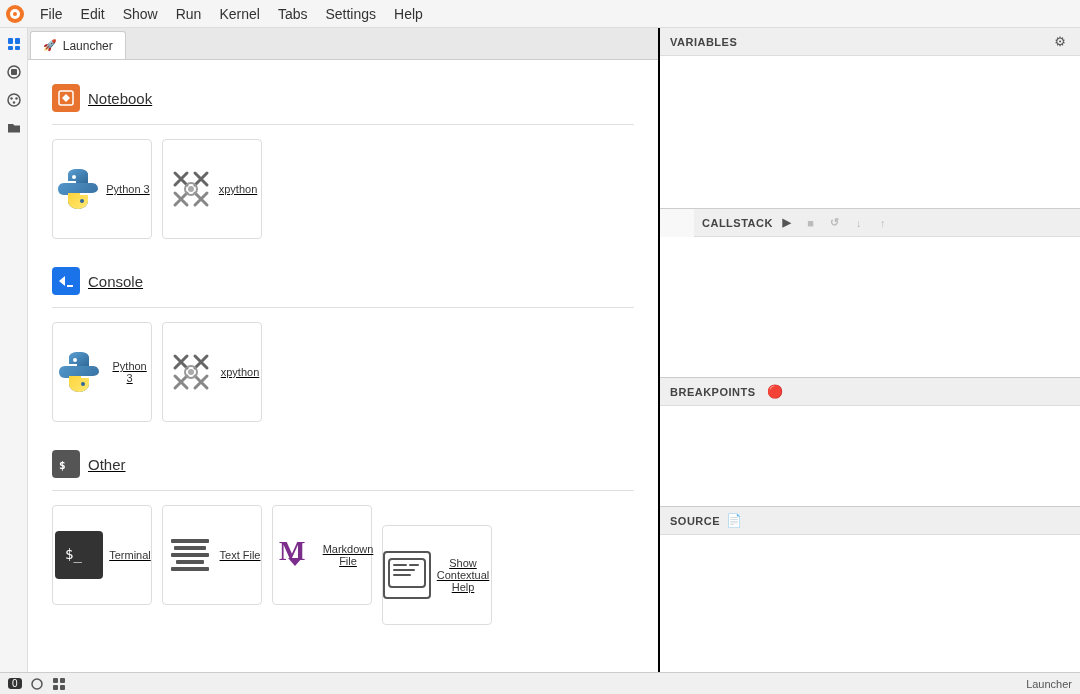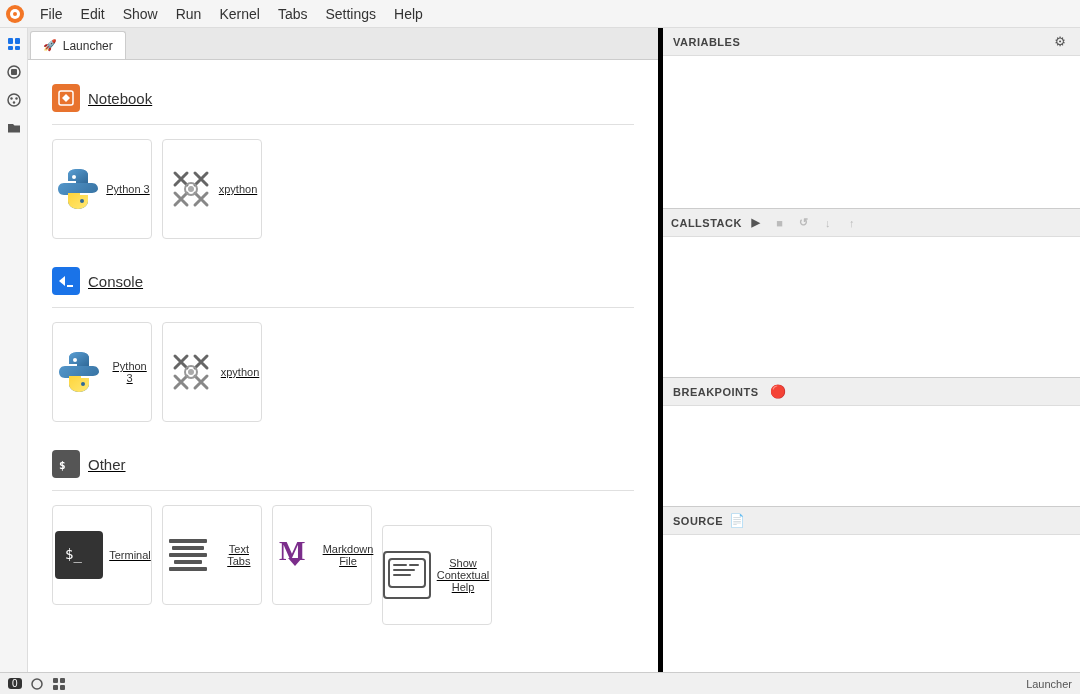--- a/index.html
+++ b/index.html
@@ -42,23 +42,23 @@
     .launcher-item { width: 100px; height: 100px; border: 1px solid #ddd; border-radius: 4px; display: flex; flex-direction: row; align-items: center; justify-content: center; cursor: pointer; background: #fff; gap: 4px; transition: background 0.15s; }
     .launcher-item-icon { width: 52px; height: 52px; display: flex; align-items: center; justify-content: center; }
     .launcher-item-label { font-size: 11px; color: #333; text-align: center; }
 
     
     .python-icon { width: 48px; height: 48px; }
     
     .xpython-icon { width: 48px; height: 48px; }
 
     
-    .right-panel { width: 422px; background: #f8f8f8; border-left: 5px solid #000000; display: flex; flex-direction: column; flex-shrink: 0; }
+    .right-panel { width: 422px; background: #f8f8f8; border-left: 2px solid #000000; display: flex; flex-direction: column; flex-shrink: 0; }
     .gear-btn { margin-left: auto; width: 20px; height: 20px; display: flex; align-items: center; justify-content: center; cursor: pointer; color: #555; font-size: 13px; border-radius: 3px; }
-    .callstack-header { height: 28px; background: #efefef; border-bottom: 1px solid #ddd; display: flex; align-items: center; padding: 0 8px; gap: 4px; font-size: 11px; font-weight: 600; color: #444; letter-spacing: 0.5px; }
+    .callstack-header { height: 28px; background: #efefef; border-bottom: 1px solid #ddd; display: flex; align-items: center; padding: 0 8px; gap: 4px; font-size: 11px; font-weight: 600; color: #444; letter-spacing: 0.5px; margin-left: 34px; }
     .callstack-btn { width: 20px; height: 20px; display: flex; align-items: center; justify-content: center; cursor: pointer; color: #555; font-size: 11px; border-radius: 3px; }
     .callstack-btn.disabled { color: #bbb; cursor: default; }
     .breakpoints-header { height: 28px; background: #efefef; border-bottom: 1px solid #ddd; display: flex; align-items: center; padding: 0 10px; gap: 12px; font-size: 11px; font-weight: 600; color: #444; letter-spacing: 0.5px; }
     .source-header { height: 28px; background: #efefef; border-bottom: 1px solid #ddd; display: flex; align-items: center; padding: 0 10px; gap: 6px; font-size: 11px; font-weight: 600; color: #444; letter-spacing: 0.5px; }
 
     
     .status-bar { height: 22px; background: #f0f0f0; border-top: 1px solid #ccc; display: flex; align-items: center; padding: 0 8px; gap: 8px; flex-shrink: 0; }
     .status-item { display: flex; align-items: center; gap: 3px; font-size: 11px; color: #555; cursor: pointer; }
     .status-right { margin-left: auto; font-size: 11px; color: #555; }
     .status-badge { background: #333; color: white; border-radius: 3px; padding: 0 4px; font-size: 10px; }
@@ -268,21 +268,21 @@
           <div class="launcher-item">
             <div class="launcher-item-icon">
               <div class="textfile-icon-wrap">
                 <div class="textfile-line" style="width:38px;"></div>
                 <div class="textfile-line" style="width:32px;"></div>
                 <div class="textfile-line" style="width:38px;"></div>
                 <div class="textfile-line" style="width:28px;"></div>
                 <div class="textfile-line" style="width:38px;"></div>
               </div>
             </div>
-            <span class="launcher-item-label">Text Tabs</span>
+            <span class="launcher-item-label">Text File</span>
           </div>
 
           <div class="launcher-item">
             <div class="launcher-item-icon">
               <div class="markdown-icon-wrap">
                 <svg width="46" height="46" viewBox="0 0 46 46">
                   <text x="7" y="28" font-size="28" font-family="serif" fill="#7b2d8b" font-weight="bold">M</text>
                   <polygon points="23,34 30,26 16,26" fill="#7b2d8b"></polygon>
                 </svg>
               </div>

